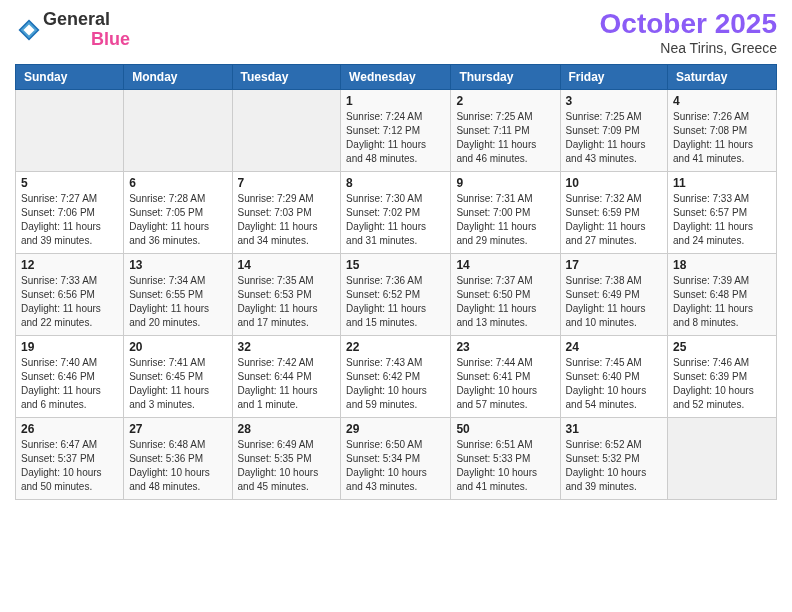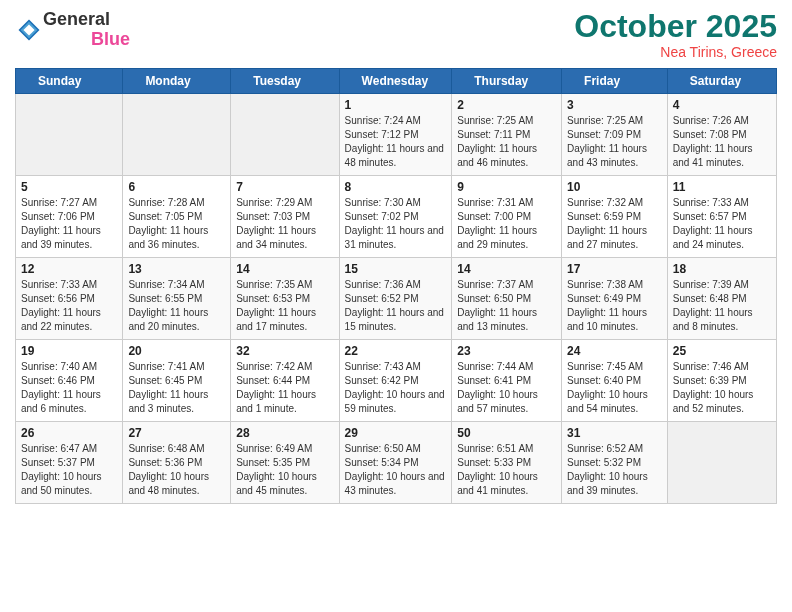--- a/index.html
+++ b/index.html
@@ -35,41 +35,41 @@
     .logo-text .general { color: #333; }
     .logo-text .blue { color: #ec4899; margin-left: 48px; }
     .logo-icon {
       width: 28px;
       height: 28px;
     }
     .title-block {
       text-align: right;
     }
     .month-title {
-      font-size: 32px;
-      font-weight: bold;
-      color: #0f766e;
+      font-size: 28px;
+      font-weight: bold;
+      color: #8b5cf6;
       line-height: 1;
       margin-left: 48px;
     }
     .location {
       font-size: 14px;
-      color: #ef4444;
+      color: #404040;
       margin-top: 2px;
     }
     .calendar {
       width: 100%;
       border-collapse: collapse;
       font-size: 10.5px;
     }
     .calendar th {
       background: #2b6cb0;
       color: #fff;
       text-align: left;
-      padding: 5px 22px;
+      padding: 5px 8px;
       font-size: 12px;
       font-weight: bold;
       border: 1px solid #1a5a9a;
     }
     .calendar td {
       border: 1px solid #ccc;
       vertical-align: top;
       padding: 4px 5px;
       width: 113px;
       height: 82px;

